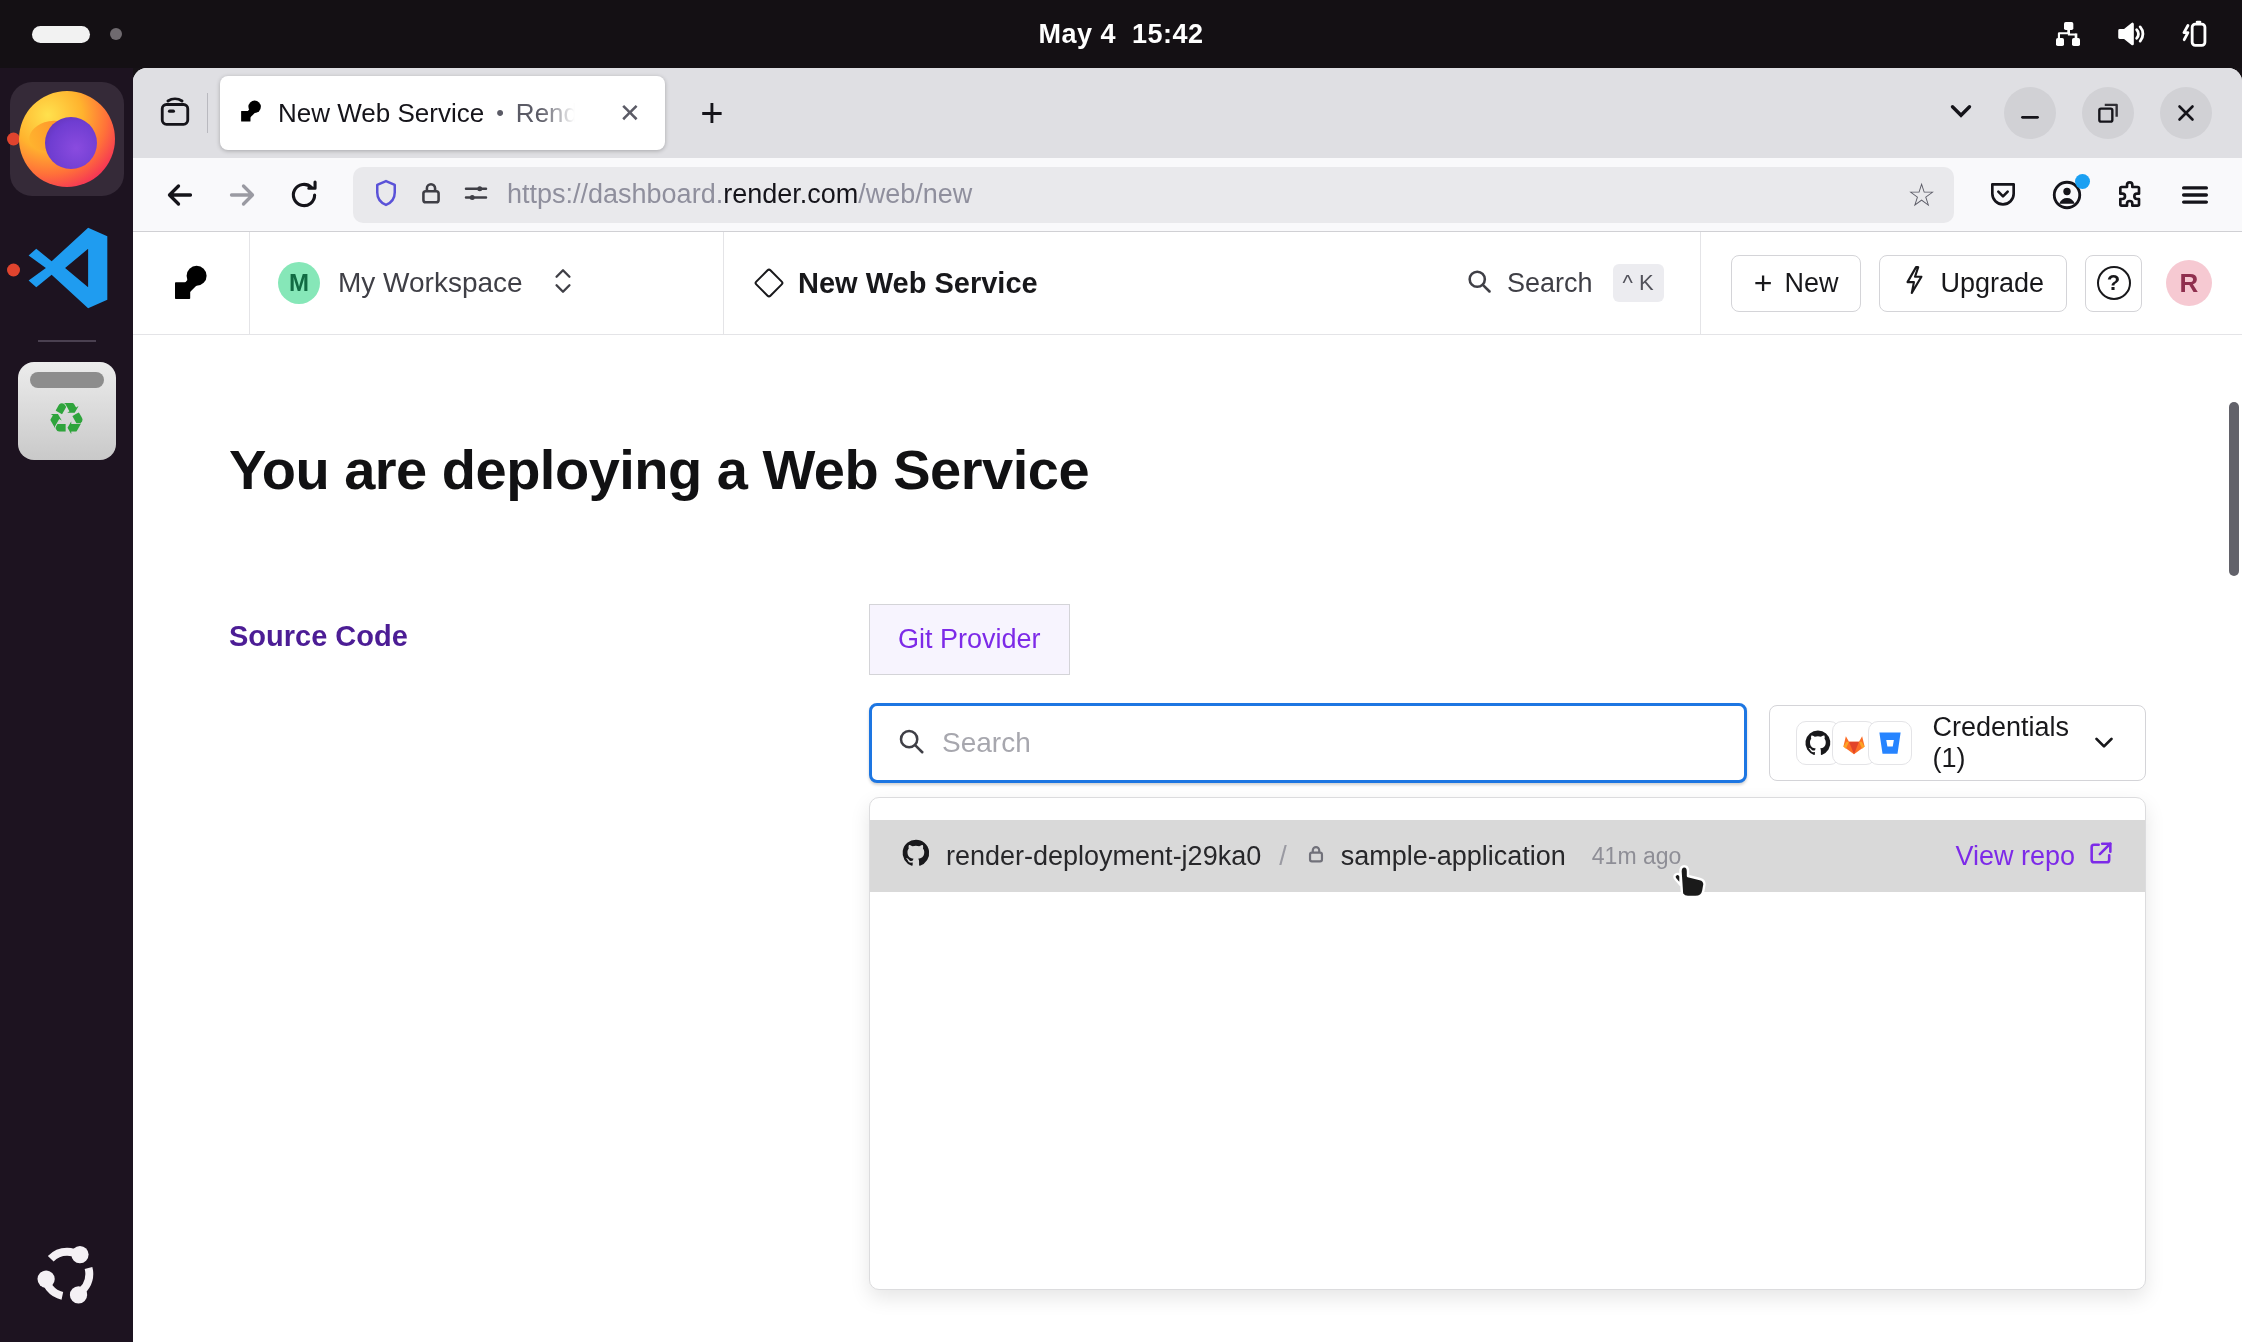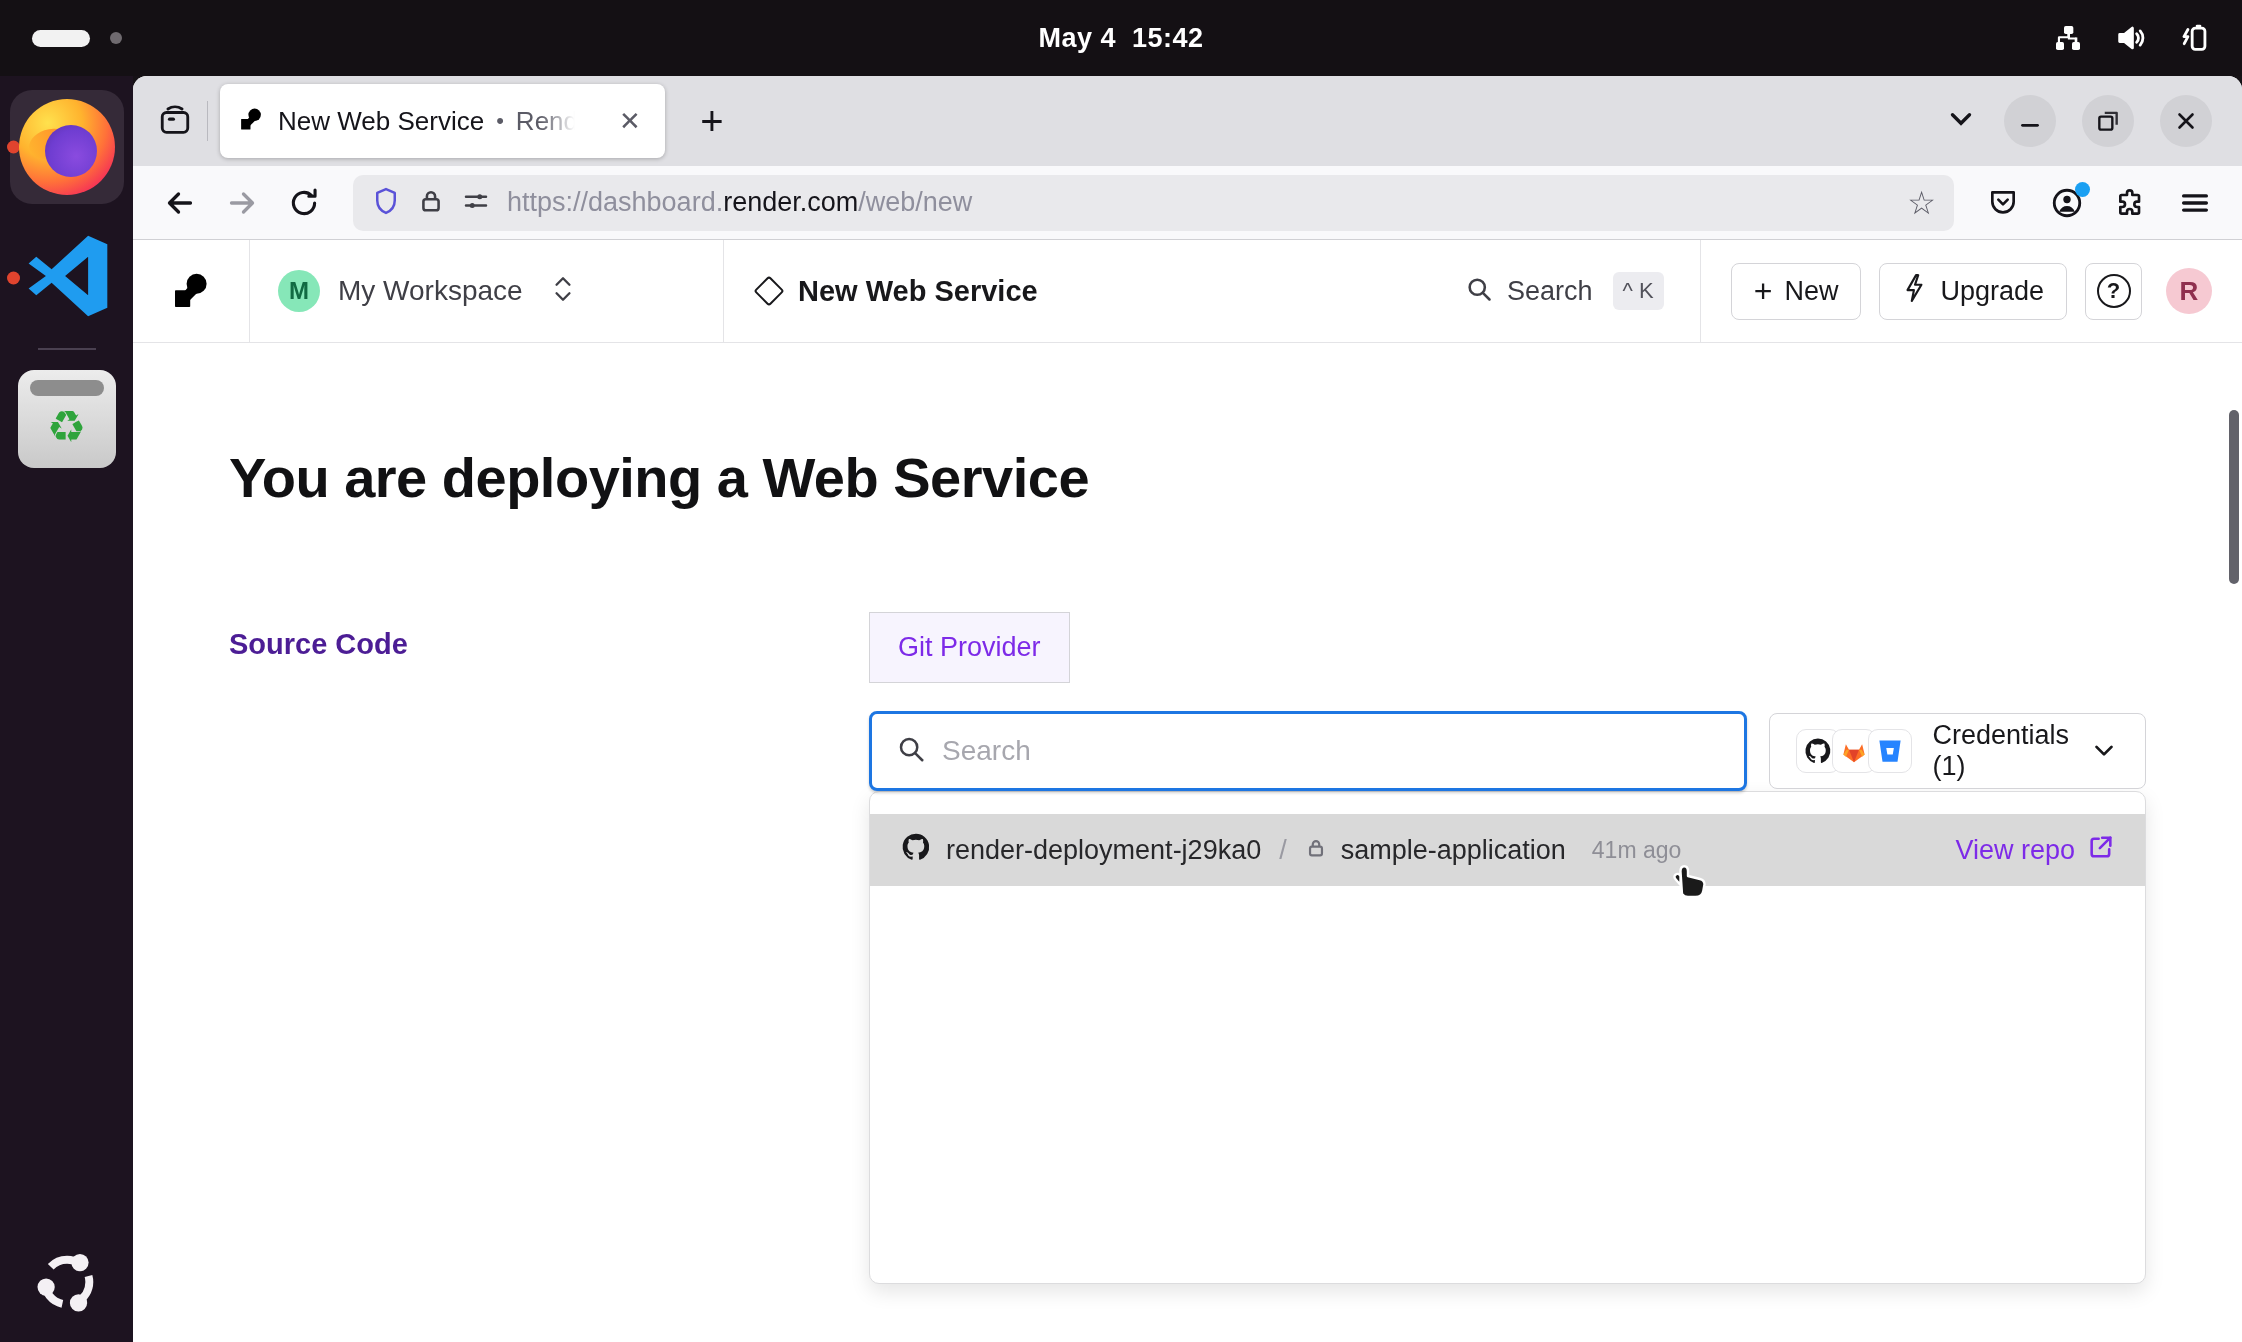--- a/index.html
+++ b/index.html
@@ -5,21 +5,21 @@
   * { box-sizing: border-box; margin: 0; padding: 0; }
   html, body { width: 2242px; height: 1342px; overflow: hidden; }
   body {
     font-family: "Liberation Sans", sans-serif;
     background: #161216;
     position: relative;
   }
 
   
   .topbar {
-    height: 76px; width: 100%;
+    height: 68px; width: 100%;
     background: #141014;
     display: flex; align-items: center;
     color: #ffffff;
     position: relative;
   }
   .topbar-left { display: flex; align-items: center; gap: 20px; padding-left: 32px; }
   .ws-pill { width: 58px; height: 17px; border-radius: 9px; background: #f2f2f2; }
   .ws-dot { width: 12px; height: 12px; border-radius: 50%; background: #6f6a6f; }
   .clock {
     position: absolute; left: 50%; transform: translateX(-50%);
@@ -213,21 +213,21 @@
   .chip-stack { display: flex; }
   .chip {
     width: 44px; height: 44px; border-radius: 10px; background: #fff;
     border: 1px solid #e4e4e7; display: flex; align-items: center; justify-content: center;
   }
   .chip + .chip { margin-left: -8px; }
   .credentials-label { font-size: 27px; color: #18181b; flex: 1; text-align: left; }
   .credentials-btn .chev { color: #18181b; }
 
   .dropdown-panel {
-    width: 100%; height: 493px;
+    margin-top: 14px; width: 100%; height: 493px;
     border: 1px solid #dcdcde; border-radius: 10px; background: #fff;
     box-shadow: 0 8px 20px rgba(0,0,0,.10);
     overflow: hidden;
   }
   .repo-row {
     margin-top: 22px; height: 72px; background: #d9d9d9;
     display: flex; align-items: center; padding: 0 30px; gap: 14px;
     font-size: 27px; color: #27272a;
   }
   .repo-owner { white-space: nowrap; }

